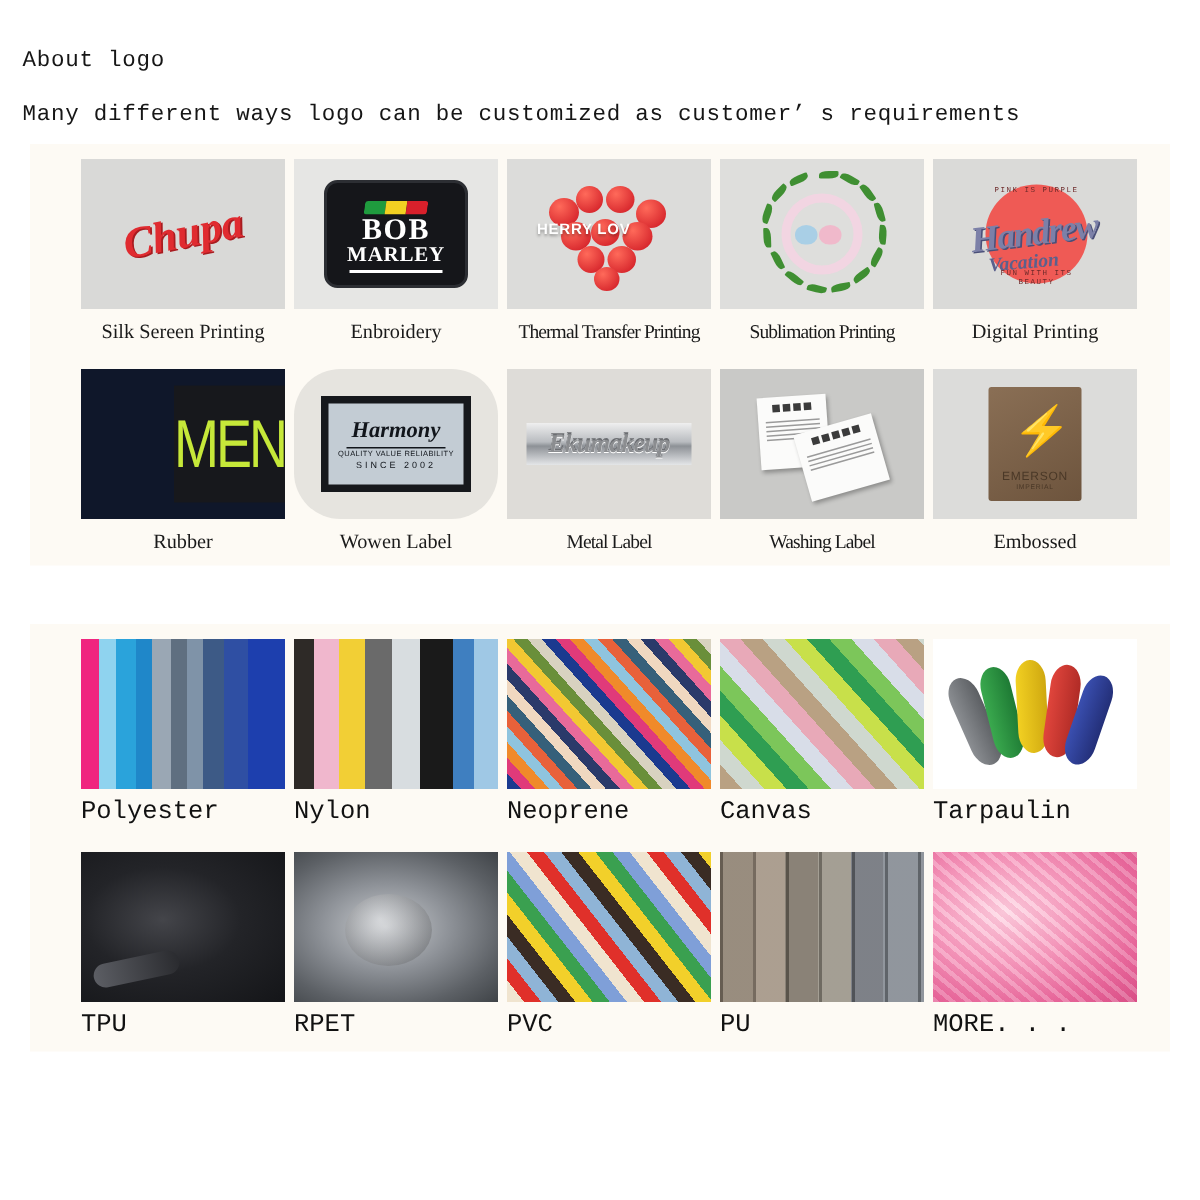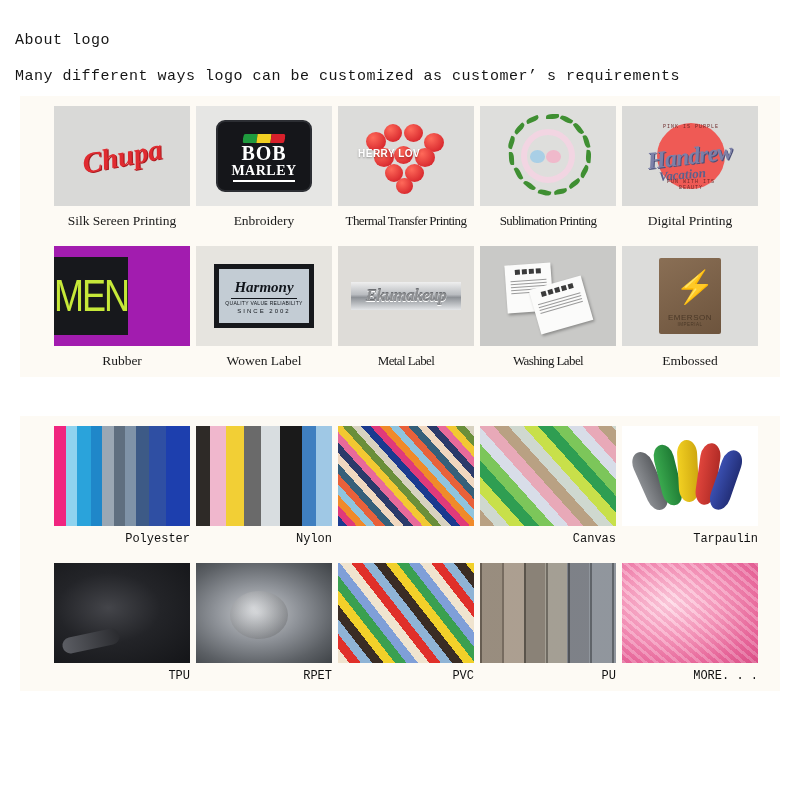--- a/index.html
+++ b/index.html
@@ -40,21 +40,21 @@
   .cap {
     font-family: "Liberation Serif", "DejaVu Serif", serif;
     font-size: 13.5px; color: #1a1a1a;
     text-align: center; width: 136px;
     margin-top: 7px; letter-spacing: 0px;
     white-space: nowrap;
   }
   .cap.tight { letter-spacing: -0.6px; font-size: 13px; }
   .mat-cap {
     font-family: "Liberation Mono", "DejaVu Sans Mono", monospace;
-    font-size: 12px; color: #111; text-align: right; width: 136px;
+    font-size: 17px; color: #111; text-align: left; width: 136px;
     margin-top: 6px; white-space: nowrap;
   }
   .row-gap { height: 17px; }
 
   
   .fabric {
     background-image:
       repeating-linear-gradient(0deg, rgba(255,255,255,.45) 0 1px, rgba(0,0,0,.03) 1px 2px),
       repeating-linear-gradient(90deg, rgba(255,255,255,.4) 0 1px, rgba(0,0,0,.03) 1px 2px);
   }
@@ -103,26 +103,26 @@
   .digi { position:relative; width:106px; height:78px; display:flex; align-items:center; justify-content:center;}
   .digi-circ { position:absolute; left:20px; top:6px; width:68px; height:66px; border-radius:50%;
                background:#ef5a55; }
   .digi-s1 { position:relative; font-family:"Liberation Serif",serif; font-style:italic; font-weight:bold;
              font-size:24px; color:#7c80a8; transform:rotate(-7deg); text-shadow:1px 1px 0 #4a4f78; letter-spacing:-1px;}
   .digi-s2 { position:absolute; bottom:12px; left:22px; font-family:"Liberation Serif",serif; font-style:italic;
              font-weight:bold; font-size:13px; color:#5b608c; transform:rotate(-5deg); }
   .digi-top { position:absolute; top:7px; left:24px; width:60px; text-align:center; font-size:5px; color:#6d2a2a; letter-spacing:1px;}
   .digi-bot { position:absolute; bottom:4px; left:24px; width:60px; text-align:center; font-size:5px; color:#6d2a2a; letter-spacing:1px;}
 
-  .t-men { background:#a21caf; display:flex; align-items:center; justify-content:flex-start; }
+  .t-men { background:#0f172a; display:flex; align-items:center; justify-content:flex-end; }
   .men-patch { width:74px; height:78px; background:#17181c; display:flex; align-items:center; justify-content:center;}
   .men-txt { font-family:"Liberation Sans",sans-serif; font-size:36px; color:#c6e839; letter-spacing:-2px;
              transform: scaleY(1.25); font-weight:400; }
 
-  .t-woven { background:#e6e4df; display:flex; align-items:center; justify-content:center; }
+  .t-woven { background:#e6e4df; display:flex; align-items:center; justify-content:center;border-radius:31px; }
   .woven-out { width:100px; height:64px; background:#16181c; padding:5px; }
   .woven-in { width:100%; height:100%; background:#c3ccd4; display:flex; flex-direction:column;
               align-items:center; justify-content:center; }
   .wv-1 { font-family:"Liberation Serif",serif; font-style:italic; font-weight:bold; font-size:15px; color:#11151b;}
   .wv-rule { width:66px; height:1px; background:#11151b; margin:2px 0 1px;}
   .wv-2 { font-family:"Liberation Sans",sans-serif; font-size:5px; color:#11151b; letter-spacing:0.3px;}
   .wv-3 { font-family:"Liberation Sans",sans-serif; font-size:6px; color:#11151b; letter-spacing:2px; margin-top:2px;}
 
   .t-metal { background:#dedcd8; display:flex; align-items:center; justify-content:center; }
   .metal-plate { width:110px; height:28px; background:linear-gradient(180deg,#efefef,#b9bcc0 45%,#8d9196 55%,#e4e6e8);
@@ -382,20 +382,21 @@
         <div class="mat-cap">Polyester</div>
       </div>
 
       <div class="cell">
         <div class="m-thumb t-nylon"></div>
         <div class="mat-cap">Nylon</div>
       </div>
 
       <div class="cell">
         <div class="m-thumb t-neo"></div>
+        <div class="mat-cap">Neoprene</div>
       </div>
 
       <div class="cell">
         <div class="m-thumb t-canvas"></div>
         <div class="mat-cap">Canvas</div>
       </div>
 
       <div class="cell">
         <div class="m-thumb t-tarp">
           <span class="tarp-roll" style="background:linear-gradient(90deg,#8b8e92,#5c5f63);left:18px;top:24px;transform:rotate(-24deg);"></span>

